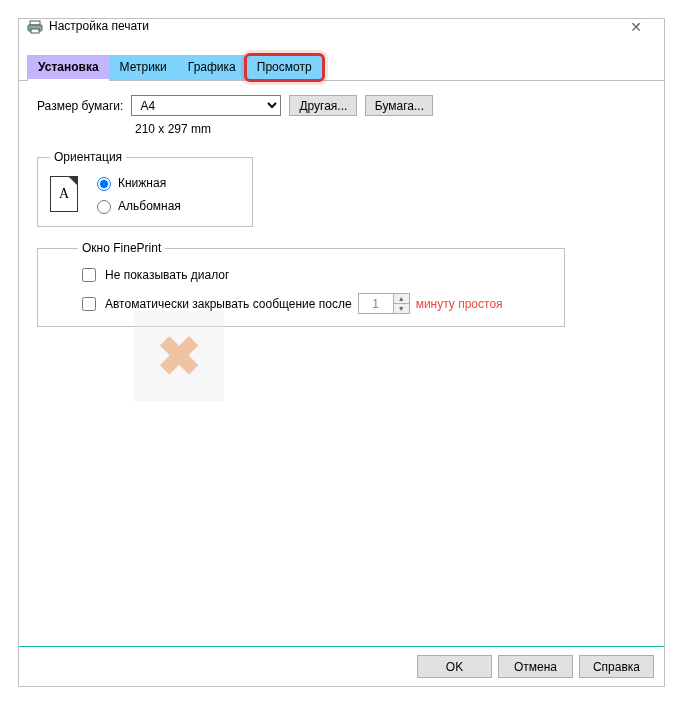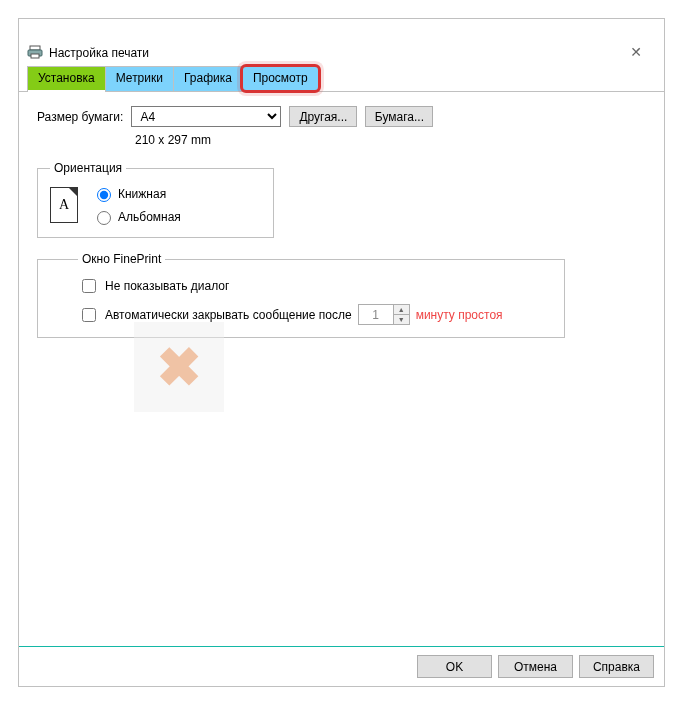--- a/index.html
+++ b/index.html
@@ -1,25 +1,25 @@
 <!DOCTYPE html>
 <html><head>
 <meta charset="utf-8">
 <style>
 * { box-sizing: border-box; font-family: "Segoe UI", Tahoma, sans-serif; font-size: 12px; }
 body { margin: 0; background: #fff; width: 683px; height: 705px; padding: 18px; }
 .window { width: 647px; height: 669px; border: 1px solid #c0c0c0; background: #fff; display: flex; flex-direction: column; }
-.titlebar { height: 30px; display: flex; align-items: flex-end; padding: 0 8px; margin-top: 11px; }
+.titlebar { height: 30px; display: flex; align-items: flex-start; padding: 0 8px; }
 .titlebar .printer-icon { width: 16px; height: 16px; margin-right: 6px; }
 .titlebar .title { flex: 1; color: #000; font-size: 12px; }
 .titlebar .close { width: 40px; text-align: center; color: #666; font-size: 14px; cursor: default; }
 
 .tabbar { display: flex; padding: 6px 8px 0 8px; border-bottom: 1px solid #c0c0c0; position: relative; }
 .tab { padding: 4px 10px 6px 10px; border: 1px solid #c0c0c0; border-bottom: none; background: #7dd3fc; margin-right: -1px; position: relative; cursor: default; }
-.tab.active { background: #84cc16; z-index: 2; }
+.tab.active { background: #c4b5fd; z-index: 2; font-weight: bold; }
 .tab.active::after { content:""; position:absolute; left:0; right:0; bottom:-1px; height:2px; background:#fff; }
 .tab.highlight { outline: 3px solid #d83333; outline-offset: -1px; border-radius: 4px; box-shadow: 0 0 0 5px rgba(216,51,51,.15); }
 
 .tabcontent { flex: 1; padding: 14px 18px; position: relative; }
 
 .row { display: flex; align-items: center; gap: 8px; margin-bottom: 6px; }
 .label { white-space: nowrap; }
 select.paper { width: 150px; height: 21px; border: 1px solid #7a7a7a; background: #fff; padding-left: 4px; }
 .btn { height: 21px; min-width: 68px; padding: 0 8px; border: 1px solid #adadad; background: #e1e1e1; cursor: default; }
 
@@ -80,21 +80,21 @@
     <div class="row">
       <span class="label">Размер бумаги:</span>
       <select class="paper">
         <option>A4</option>
       </select>
       <button class="btn">Другая...</button>
       <button class="btn">Бумага...</button>
     </div>
     <div class="dims">210 x 297 mm</div>
 
-    <fieldset style="width:237px;">
+    <fieldset style="width:216px;">
       <legend>Ориентация</legend>
       <div class="orient-body">
         <div class="page-icon">
             <span class="A">A</span>
           </div>
         <div class="radios">
           <label class="radio-item">
             <input type="radio" name="orient" checked="" style="">
             <span>Книжная</span>
           </label>

